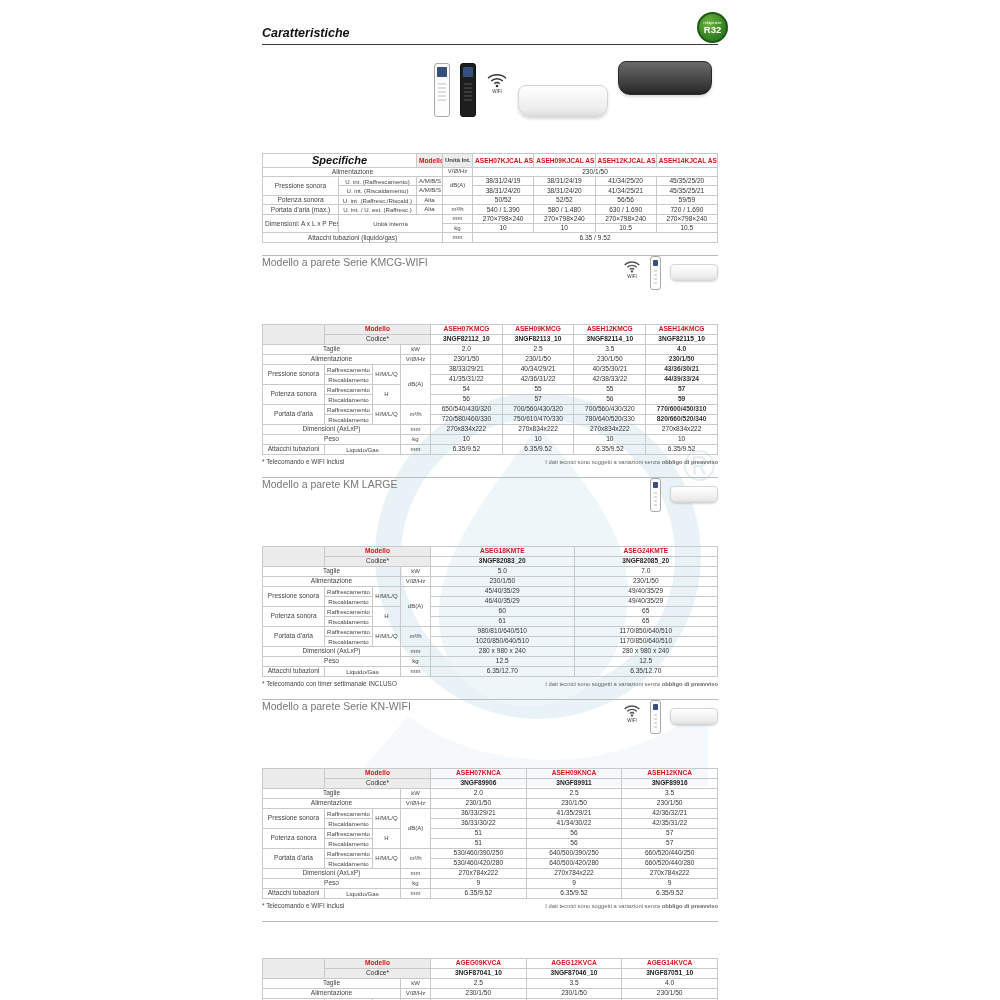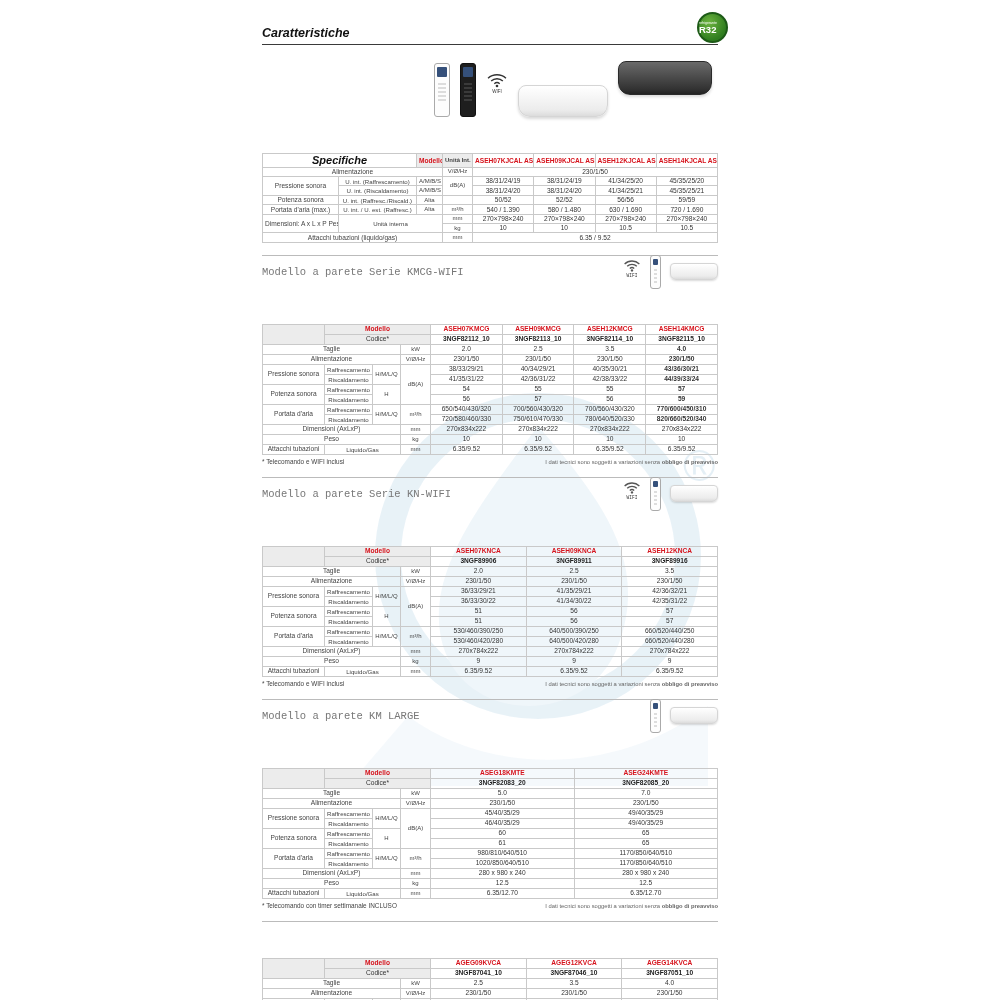--- a/index.html
+++ b/index.html
@@ -8,21 +8,21 @@
   .watermark{position:absolute;left:60px;top:360px;opacity:.55;z-index:0;pointer-events:none;}
   .z{position:relative;z-index:1;}
 
   .redbar{height:48px;background:#e30613;color:#fff;display:flex;align-items:center;padding-left:36px;font-weight:bold;font-size:13px;letter-spacing:.2px;}
   .inner{padding:0 54px 0 34px;}
 
   .carat{margin-top:26px;border-bottom:1.4px solid #3a3a3a;padding-bottom:4px;position:relative;}
   .carat h2{margin:0;font-size:12.5px;font-style:italic;font-weight:bold;color:#111;}
   .r32{position:absolute;right:-10px;top:-14px;width:27px;height:27px;border-radius:50%;
        background:radial-gradient(circle at 38% 32%,#6cb33f,#2f7d1f 70%);border:2px solid #1d5a17;
-       display:flex;flex-direction:column;justify-content:center;color:#fff;}
+       display:flex;flex-direction:column;align-items:center;justify-content:center;color:#fff;}
   .r32 .s1{font-size:3.5px;line-height:4px;}
   .r32 .s2{font-size:9.5px;font-weight:bold;line-height:9px;}
 
   .hero{display:flex;align-items:flex-end;gap:10px;margin:10px 0 10px 172px;height:62px;}
   .remote{width:14px;height:52px;border:1px solid #aaa;border-radius:3px;background:#fdfdfd;position:relative;flex:none;}
   .remote::before{content:"";position:absolute;left:2px;right:2px;top:3px;height:10px;background:#35507a;border-radius:1px;}
   .remote::after{content:"";position:absolute;left:3px;right:3px;top:17px;height:22px;background:repeating-linear-gradient(#0000 0 2px,#ddd 2px 4px);}
   .remote.dark{background:#1e1e1e;border-color:#111;}
   .remote.dark::after{background:repeating-linear-gradient(#0000 0 2px,#3a3a3a 2px 4px);}
   .wifi-wrap{display:flex;flex-direction:column;align-items:center;align-self:center;margin-top:-8px;flex:none;}
@@ -45,21 +45,21 @@
   td.un{font-size:6px;color:#444;}
   td.g{background:#ececec;}
   td.mod{color:#d6131c;font-weight:bold;white-space:pre-line;font-size:6.6px;}
   td.ttl{font-size:11px;font-style:italic;font-weight:bold;color:#111;text-align:left;padding-left:3px;}
   td.code{font-weight:bold;color:#222;}
   td.b{font-weight:bold;}
   td.rl{border-left:2px solid #e30613;}
   td.hb{border-bottom:2px solid #5a5a5a;}
 
   .sec-rule{border-top:1px solid #bbb;margin-top:12px;}
-  .sec-head{display:flex;justify-content:space-between;align-items:center;height:32px;font-family:Liberation Mono, monospace;}
+  .sec-head{display:flex;justify-content:space-between;align-items:flex-start;height:32px;}
   .sec-title{font-size:10.5px;color:#777;}
   .sec-icons{display:flex;align-items:center;gap:9px;}
   .foot{display:flex;justify-content:space-between;align-items:baseline;margin-top:3px;}
   .foot .fl{font-size:6.4px;color:#444;}
   .foot .fr{font-size:5.8px;color:#666;text-align:right;}
   .spec-wrap{margin-top:12px;}
 </style>
 </head>
 <body>
 
@@ -326,20 +326,125 @@
       </table>
       <div class="foot">
         <span class="fl">* Telecomando e WIFI inclusi</span>
         <span class="fr"><span>I dati tecnici sono soggetti a variazioni senza </span><b>obbligo di preavviso</b></span>
       </div>
     </div>
 
     <div>
       <div class="sec-rule"></div>
       <div class="sec-head">
+        <span class="sec-title">Modello a parete KM LARGE</span>
+        <div class="sec-icons">
+          <div class="remote sm"></div>
+          <div class="unit-wall sm"></div>
+        </div>
+      </div>
+      <table class="t">
+        <colgroup>
+            <col style="width:62px">
+            <col style="width:48px">
+            <col style="width:28px">
+            <col style="width:30px">
+          </colgroup>
+        <tbody>
+            <tr>
+              <td rowspan="2" class="g hb"></td>
+              <td colspan="3" class="g mod">Modello</td>
+              <td class="mod rl">ASEG18KMTE</td>
+              <td class="mod">ASEG24KMTE</td>
+            </tr>
+            <tr>
+              <td colspan="3" class="g hb">Codice*</td>
+              <td class="code rl hb">3NGF82083_20</td>
+              <td class="code hb">3NGF82085_20</td>
+            </tr>
+            <tr>
+              <td colspan="3" class="lb">Taglie</td>
+              <td class="un">kW</td>
+              <td class="rl">5.0</td>
+              <td>7.0</td>
+            </tr>
+            <tr>
+              <td colspan="3" class="lb">Alimentazione</td>
+              <td class="un">V/Ø/Hz</td>
+              <td class="rl">230/1/50</td>
+              <td>230/1/50</td>
+            </tr>
+            <tr>
+              <td rowspan="2" class="lb">Pressione sonora</td>
+              <td class="lb2">Raffrescamento</td>
+              <td rowspan="2" class="sm">H/M/L/Q</td>
+              <td rowspan="4" class="un">dB(A)</td>
+              <td class="rl">45/40/35/29</td>
+              <td>49/40/35/29</td>
+            </tr>
+            <tr>
+              <td class="lb2">Riscaldamento</td>
+              <td class="rl">46/40/35/29</td>
+              <td>49/40/35/29</td>
+            </tr>
+            <tr>
+              <td rowspan="2" class="lb">Potenza sonora</td>
+              <td class="lb2">Raffrescamento</td>
+              <td rowspan="2" class="sm">H</td>
+              <td class="rl">60</td>
+              <td>65</td>
+            </tr>
+            <tr>
+              <td class="lb2">Riscaldamento</td>
+              <td class="rl">61</td>
+              <td>65</td>
+            </tr>
+            <tr>
+              <td rowspan="2" class="lb">Portata d'aria</td>
+              <td class="lb2">Raffrescamento</td>
+              <td rowspan="2" class="sm">H/M/L/Q</td>
+              <td rowspan="2" class="un">m³/h</td>
+              <td class="rl">980/810/640/510</td>
+              <td>1170/850/640/510</td>
+            </tr>
+            <tr>
+              <td class="lb2">Riscaldamento</td>
+              <td class="rl">1020/850/640/510</td>
+              <td>1170/850/640/510</td>
+            </tr>
+            <tr>
+              <td colspan="3" class="lb">Dimensioni (AxLxP)</td>
+              <td class="un">mm</td>
+              <td class="rl">280 x 980 x 240</td>
+              <td>280 x 980 x 240</td>
+            </tr>
+            <tr>
+              <td colspan="3" class="lb">Peso</td>
+              <td class="un">kg</td>
+              <td class="rl">12.5</td>
+              <td>12.5</td>
+            </tr>
+            <tr>
+              <td class="lb">Attacchi tubazioni</td>
+              <td colspan="2" class="lb2">Liquido/Gas</td>
+              <td class="un">mm</td>
+              <td class="rl">6.35/12.70</td>
+              <td>6.35/12.70</td>
+            </tr>
+          </tbody>
+      </table>
+      <div class="foot">
+        <span class="fl">* Telecomando con timer settimanale INCLUSO</span>
+        <span class="fr"><span>I dati tecnici sono soggetti a variazioni senza </span><b>obbligo di preavviso</b></span>
+      </div>
+    </div>
+
+    <div>
+      <div class="sec-rule"></div>
+      <div class="sec-head">
         <span class="sec-title">Modello a parete Serie KN-WIFI</span>
         <div class="sec-icons">
           <div class="wifi-wrap">
             <svg width="18" height="14" viewBox="0 0 24 19">
               <path d="M2 8 A14 13 0 0 1 22 8" fill="none" stroke="#555" stroke-width="1.8"></path>
               <path d="M5.5 11.2 A9 8.5 0 0 1 18.5 11.2" fill="none" stroke="#555" stroke-width="1.8"></path>
               <path d="M9 14.2 A4.5 4.2 0 0 1 15 14.2" fill="none" stroke="#555" stroke-width="1.8"></path>
               <circle cx="12" cy="16.8" r="1.6" fill="#555"></circle>
             </svg>
             <span class="wifi-label">WIFI</span>
@@ -452,136 +557,31 @@
           </tbody>
       </table>
       <div class="foot">
         <span class="fl">* Telecomando e WIFI inclusi</span>
         <span class="fr"><span>I dati tecnici sono soggetti a variazioni senza </span><b>obbligo di preavviso</b></span>
       </div>
     </div>
 
     <div>
       <div class="sec-rule"></div>
-      <div class="sec-head">
-        <span class="sec-title">Modello a parete KM LARGE</span>
-        <div class="sec-icons">
-          <div class="remote sm"></div>
-          <div class="unit-wall sm"></div>
-        </div>
-      </div>
       <table class="t">
         <colgroup>
             <col style="width:62px">
             <col style="width:48px">
             <col style="width:28px">
             <col style="width:30px">
           </colgroup>
         <tbody>
             <tr>
               <td rowspan="2" class="g hb"></td>
               <td colspan="3" class="g mod">Modello</td>
-              <td class="mod rl">ASEG18KMTE</td>
-              <td class="mod">ASEG24KMTE</td>
-            </tr>
-            <tr>
-              <td colspan="3" class="g hb">Codice*</td>
-              <td class="code rl hb">3NGF82083_20</td>
-              <td class="code hb">3NGF82085_20</td>
-            </tr>
-            <tr>
-              <td colspan="3" class="lb">Taglie</td>
-              <td class="un">kW</td>
-              <td class="rl">5.0</td>
-              <td>7.0</td>
-            </tr>
-            <tr>
-              <td colspan="3" class="lb">Alimentazione</td>
-              <td class="un">V/Ø/Hz</td>
-              <td class="rl">230/1/50</td>
-              <td>230/1/50</td>
-            </tr>
-            <tr>
-              <td rowspan="2" class="lb">Pressione sonora</td>
-              <td class="lb2">Raffrescamento</td>
-              <td rowspan="2" class="sm">H/M/L/Q</td>
-              <td rowspan="4" class="un">dB(A)</td>
-              <td class="rl">45/40/35/29</td>
-              <td>49/40/35/29</td>
-            </tr>
-            <tr>
-              <td class="lb2">Riscaldamento</td>
-              <td class="rl">46/40/35/29</td>
-              <td>49/40/35/29</td>
-            </tr>
-            <tr>
-              <td rowspan="2" class="lb">Potenza sonora</td>
-              <td class="lb2">Raffrescamento</td>
-              <td rowspan="2" class="sm">H</td>
-              <td class="rl">60</td>
-              <td>65</td>
-            </tr>
-            <tr>
-              <td class="lb2">Riscaldamento</td>
-              <td class="rl">61</td>
-              <td>65</td>
-            </tr>
-            <tr>
-              <td rowspan="2" class="lb">Portata d'aria</td>
-              <td class="lb2">Raffrescamento</td>
-              <td rowspan="2" class="sm">H/M/L/Q</td>
-              <td rowspan="2" class="un">m³/h</td>
-              <td class="rl">980/810/640/510</td>
-              <td>1170/850/640/510</td>
-            </tr>
-            <tr>
-              <td class="lb2">Riscaldamento</td>
-              <td class="rl">1020/850/640/510</td>
-              <td>1170/850/640/510</td>
-            </tr>
-            <tr>
-              <td colspan="3" class="lb">Dimensioni (AxLxP)</td>
-              <td class="un">mm</td>
-              <td class="rl">280 x 980 x 240</td>
-              <td>280 x 980 x 240</td>
-            </tr>
-            <tr>
-              <td colspan="3" class="lb">Peso</td>
-              <td class="un">kg</td>
-              <td class="rl">12.5</td>
-              <td>12.5</td>
-            </tr>
-            <tr>
-              <td class="lb">Attacchi tubazioni</td>
-              <td colspan="2" class="lb2">Liquido/Gas</td>
-              <td class="un">mm</td>
-              <td class="rl">6.35/12.70</td>
-              <td>6.35/12.70</td>
-            </tr>
-          </tbody>
-      </table>
-      <div class="foot">
-        <span class="fl">* Telecomando con timer settimanale INCLUSO</span>
-        <span class="fr"><span>I dati tecnici sono soggetti a variazioni senza </span><b>obbligo di preavviso</b></span>
-      </div>
-    </div>
-
-    <div>
-      <div class="sec-rule"></div>
-      <table class="t">
-        <colgroup>
-            <col style="width:62px">
-            <col style="width:48px">
-            <col style="width:28px">
-            <col style="width:30px">
-          </colgroup>
-        <tbody>
-            <tr>
-              <td rowspan="2" class="g hb"></td>
-              <td colspan="3" class="g mod">Modello</td>
               <td class="mod rl">AGEG09KVCA</td>
               <td class="mod">AGEG12KVCA</td>
               <td class="mod">AGEG14KVCA</td>
             </tr>
             <tr>
               <td colspan="3" class="g hb">Codice*</td>
               <td class="code rl hb">3NGF87041_10</td>
               <td class="code hb">3NGF87046_10</td>
               <td class="code hb">3NGF87051_10</td>
             </tr>

